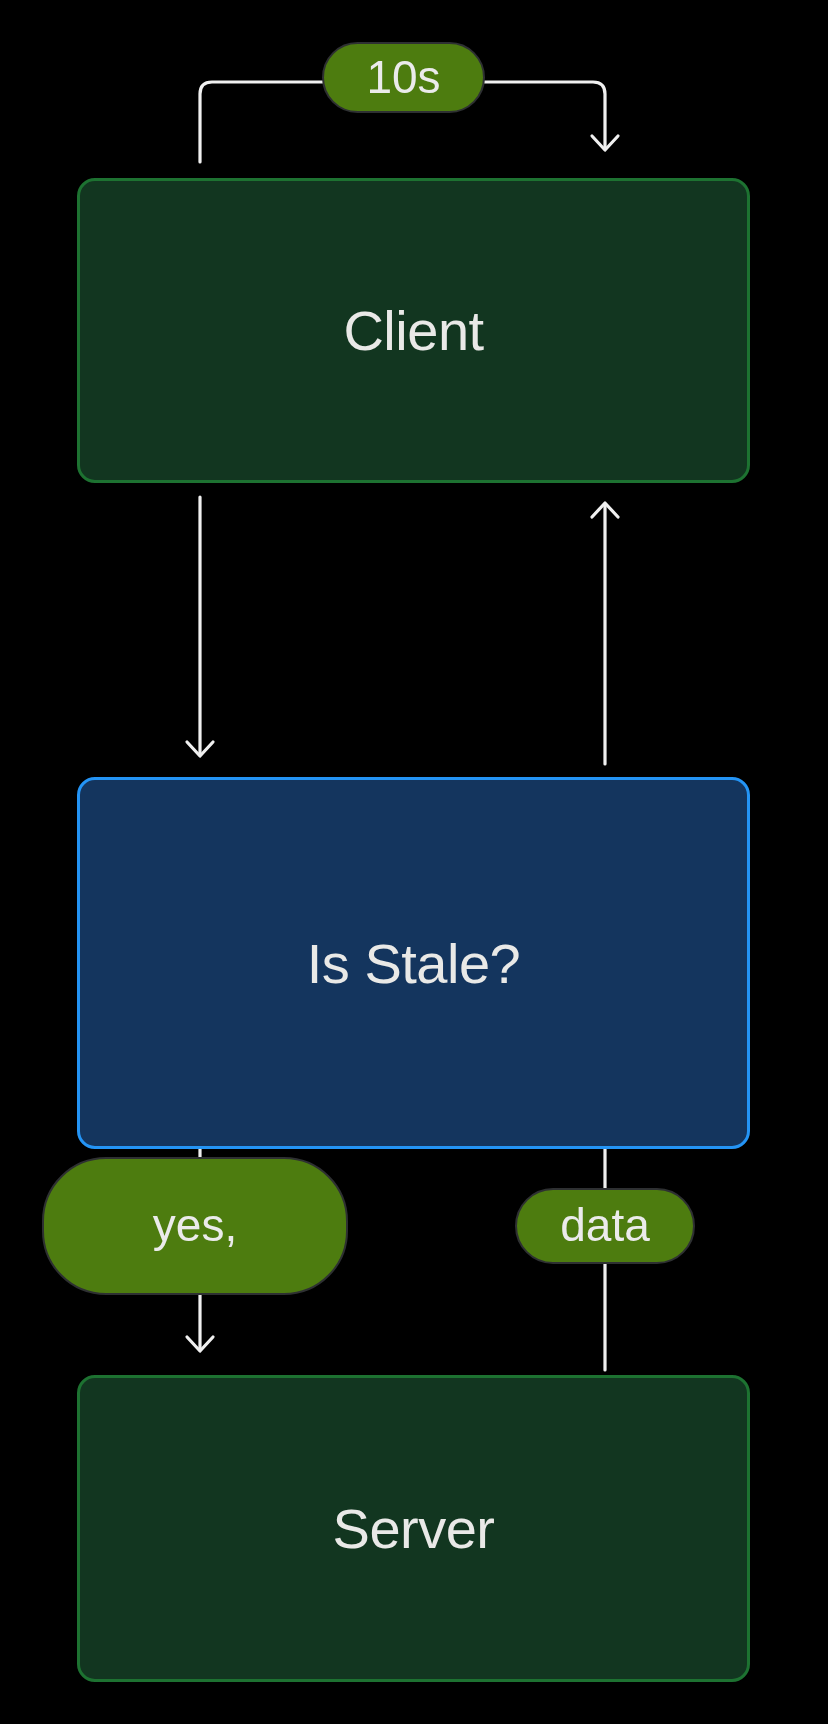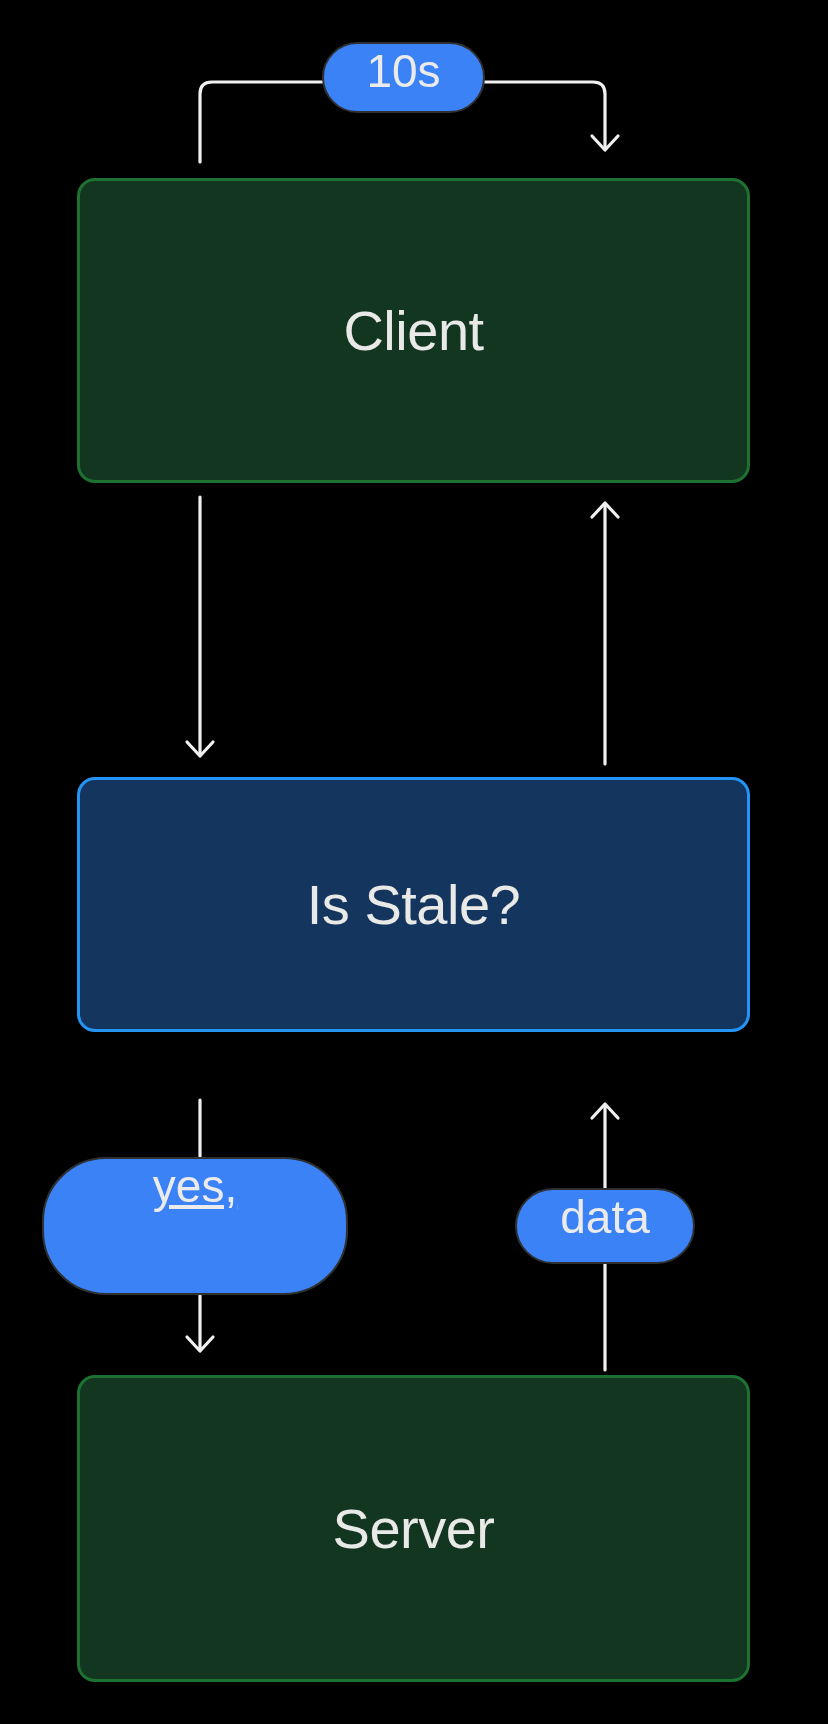--- a/index.html
+++ b/index.html
@@ -44,42 +44,43 @@
   }
   .node-green {
     background: #123620;
     border: 3.5px solid #1d7231;
   }
   .node-blue {
     background: #14355e;
     border: 3.5px solid #2494f5;
   }
   .node-client { left: 77px; top: 178px; width: 673px; height: 305px; }
-  .node-stale  { left: 77px; top: 777px; width: 673px; height: 255px; align-items: center; }
+  .node-stale  { left: 77px; top: 777px; width: 673px; height: 372px; align-items: center; }
   .node-server { left: 77px; top: 1375px; width: 673px; height: 307px; align-items: center; }
 
   .pill {
     position: absolute;
     z-index: 3;
     box-sizing: border-box;
-    background: #3b82f6;
+    background: #4d7c0f;
     border: 2px solid #2e3032;
     border-radius: 999px;
     display: flex;
     flex-direction: column;
     align-items: center;
+    justify-content: center;
     color: #ebebeb;
     font-size: 46px;
     line-height: 1.2;
     text-align: center;
     white-space: nowrap;
   }
   .pill-10s        { left: 322px; top: 42px;   width: 163px; height: 71px; }
   .pill-if-cached  { left: 453px; top: 593px;  width: 303px; height: 70px; }
-  .pill-yes-reval  { left: 42px;  top: 1157px; width: 306px; height: 138px; border-radius: 64px; text-decoration: underline; }
+  .pill-yes-reval  { left: 42px;  top: 1157px; width: 306px; height: 138px; border-radius: 64px; }
   .pill-data       { left: 515px; top: 1188px; width: 180px; height: 76px; }
 </style>
 </head>
 <body>
 
 <div class="canvas">
 
   <svg class="arrows" viewBox="0 0 828 1724" xmlns="http://www.w3.org/2000/svg">
     <g>
       <path class="arrow-line" d="M 200 162 L 200 94 Q 200 82 212 82 L 593 82 Q 605 82 605 94 L 605 149"></path>

